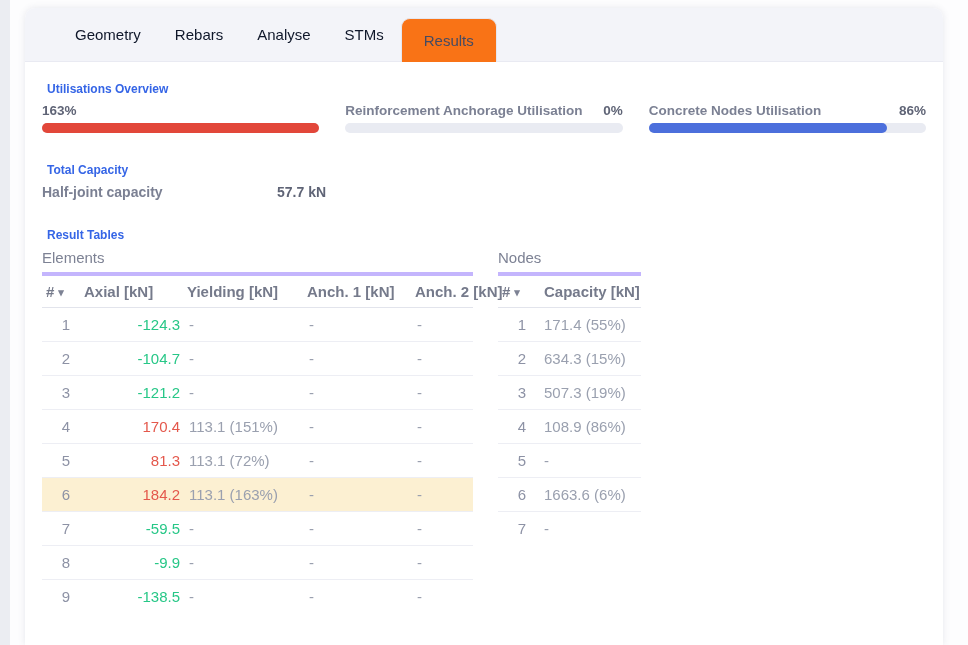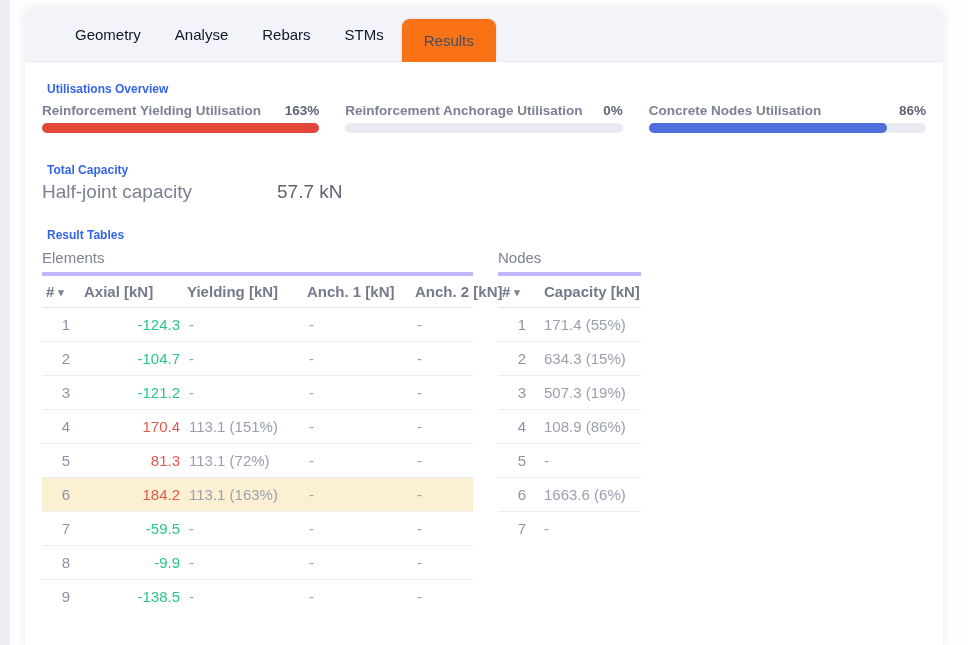--- a/index.html
+++ b/index.html
@@ -40,21 +40,21 @@
   .bar-block{flex:1;min-width:0;}
   .bar-head{
     display:flex;justify-content:space-between;align-items:baseline;
     font-size:13.5px;line-height:16px;font-weight:700;color:#7b8093;margin-bottom:4px;
   }
   .bar-val{color:#5f6476;}
   .bar-track{height:10px;background:#e9ebf2;border-radius:5px;position:relative;}
   .bar-fill{height:10px;border-radius:5px;position:absolute;left:0;top:0;}
   
   .section-capacity{margin-bottom:26px;}
-  .cap-row{display:flex;font-size:19px;line-height:16px;font-weight:400;align-items:center;}
+  .cap-row{display:flex;font-size:14px;line-height:16px;font-weight:700;align-items:center;}
   .cap-label{width:235px;color:#7b8093;}
   .cap-value{color:#5f6476;}
   
   .tables{display:flex;gap:25px;align-items:flex-start;}
   .tablewrap.elements{width:431px;}
   .tablewrap.nodes{width:143px;}
   .table-title{
     font-size:15px;line-height:17px;color:#7d8294;
     padding-bottom:6px;border-bottom:4px solid #c4b5fd;
   }
@@ -88,34 +88,33 @@
 </style>
 </head>
 <body>
 
 <div class="gutter"></div>
 
 <div class="card">
 
   <div class="tabbar" id="tabbar">
       <div class="tab">Geometry</div>
+      <div class="tab">Rebars</div>
       <div class="tab">Analyse</div>
-      <div class="tab">Rebars</div>
       <div class="tab">STMs</div>
       <div class="tab active">Results</div>
     </div>
 
   <div class="card-body">
 
     <section>
       <h2 class="section-heading">Utilisations Overview</h2>
       <div class="bars-row" id="bars">
           <div class="bar-block">
             <div class="bar-head">
-              <span class="bar-label">Reinforcement Yielding Utilisation</span>
               <span class="bar-val">163%</span>
             </div>
             <div class="bar-track">
               <div class="bar-fill" style="width: 100%; background: rgb(226, 71, 58);"></div>
             </div>
           </div>
           <div class="bar-block">
             <div class="bar-head">
               <span class="bar-label">Reinforcement Anchorage Utilisation</span>
               <span class="bar-val">0%</span>

